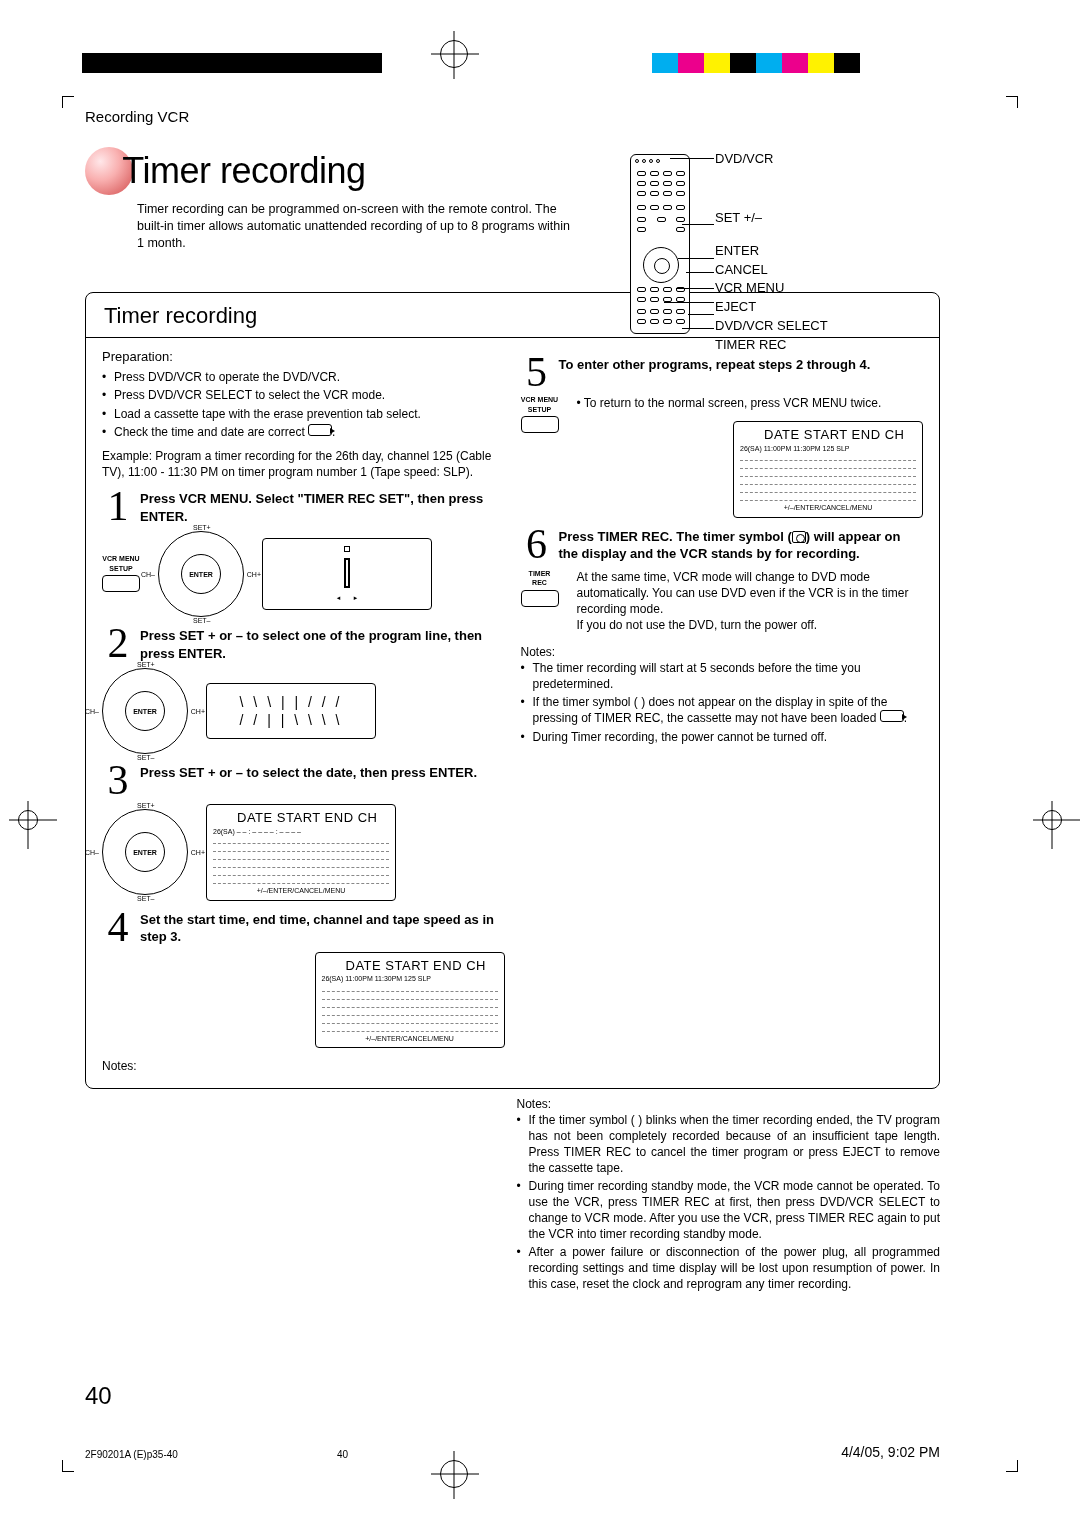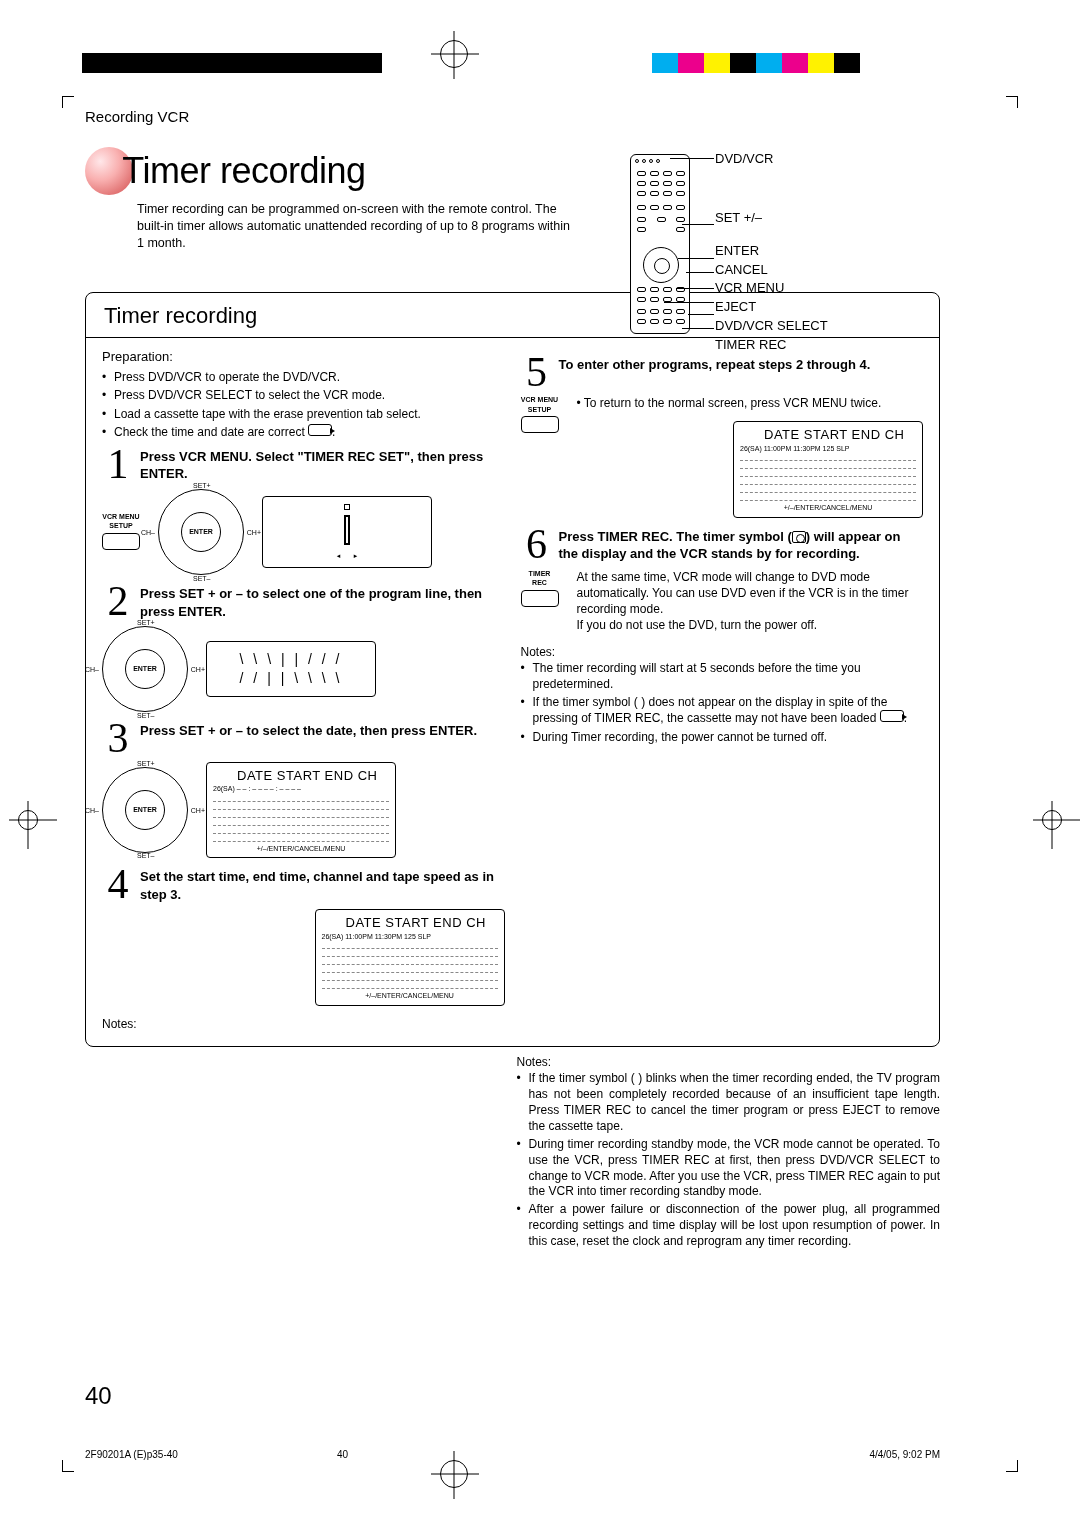--- a/index.html
+++ b/index.html
@@ -102,21 +102,21 @@
     display:inline-block; font-size:7px; font-weight:bold; text-align:center;
   }
   .keycap {
     width:38px; height:17px; border:1.3px solid #000; border-radius:4px; display:inline-block;
     margin-top:2px;
   }
   .notes-outside { font-size:12px; line-height:1.33; padding:8px 0 0 4px; width:50%; float:right; }
   .pagenum { position:absolute; left:85px; bottom:118px; font-size:24px; font-weight:normal; }
   .footer-left { position:absolute; left:85px; bottom:68px; font-size:10px; }
   .footer-mid  { position:absolute; left:337px; bottom:68px; font-size:10px; }
-  .footer-right{ position:absolute; right:140px; bottom:68px; font-size:10px; }
+  .footer-right{ position:absolute; right:140px; bottom:68px; font-size:14px; }
   .cornermark { position:absolute; width:12px; height:12px; border:1px solid #000;}
   .clocksym {
     display:inline-block; width:14px; height:12px; border:1px solid #000; border-radius:2px;
     position:relative; vertical-align:middle;
   }
   .clocksym::before{ content:""; position:absolute; left:3px; top:2px; width:7px; height:7px; border:1px solid #000; border-radius:50%; }
 </style>
 </head>
 <body>
 
@@ -242,20 +242,21 @@
     <div class="cols">
 
       <div class="col">
         <div class="prep-title">Preparation:</div>
         <ul class="bullets">
           <li>Press DVD/VCR to operate the DVD/VCR.</li>
           <li>Press DVD/VCR SELECT to select the VCR mode.</li>
           <li>Load a cassette tape with the erase prevention tab select.</li>
           <li><span>Check the time and date are correct</span> <span class="keybox"></span>.</li>
         </ul>
+        <div style="margin-bottom:10px;">Example: Program a timer recording for the 26th day, channel 125 (Cable TV), 11:00 - 11:30 PM on timer program number 1 (Tape speed: SLP).</div>
 
         <div class="step">
           <div class="stepnum">1</div>
           <div class="steptxt">Press VCR MENU. Select "TIMER REC SET", then press ENTER.</div>
         </div>
         <div class="figure">
           <div style="text-align:center;font-size:7px;">
             <div class="smalltag" style="white-space:pre;">VCR MENU
 SETUP</div><br>
             <span class="keycap"></span>

